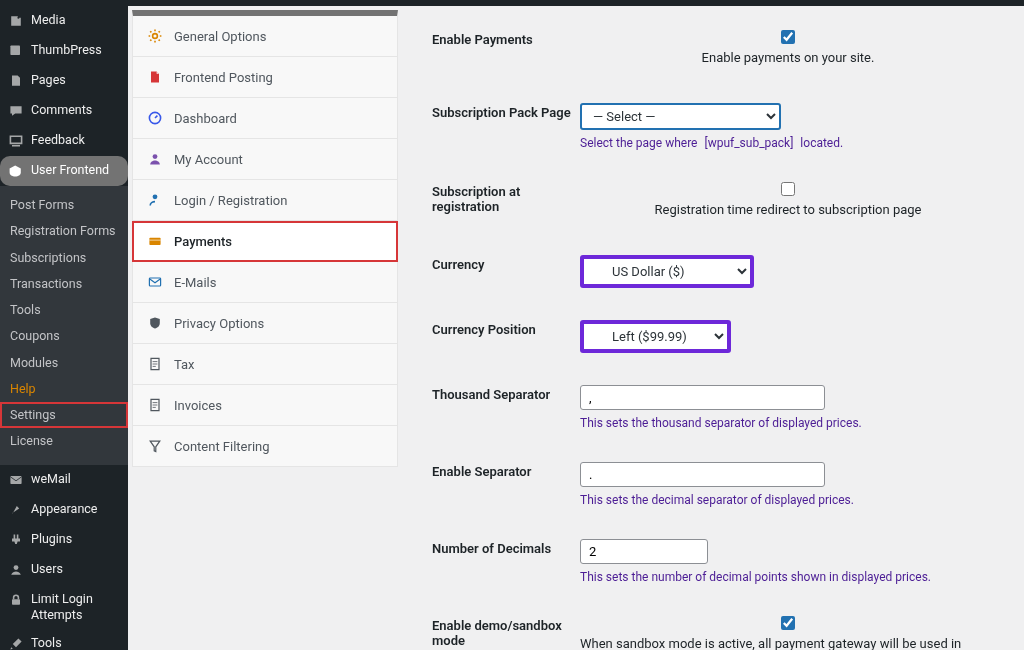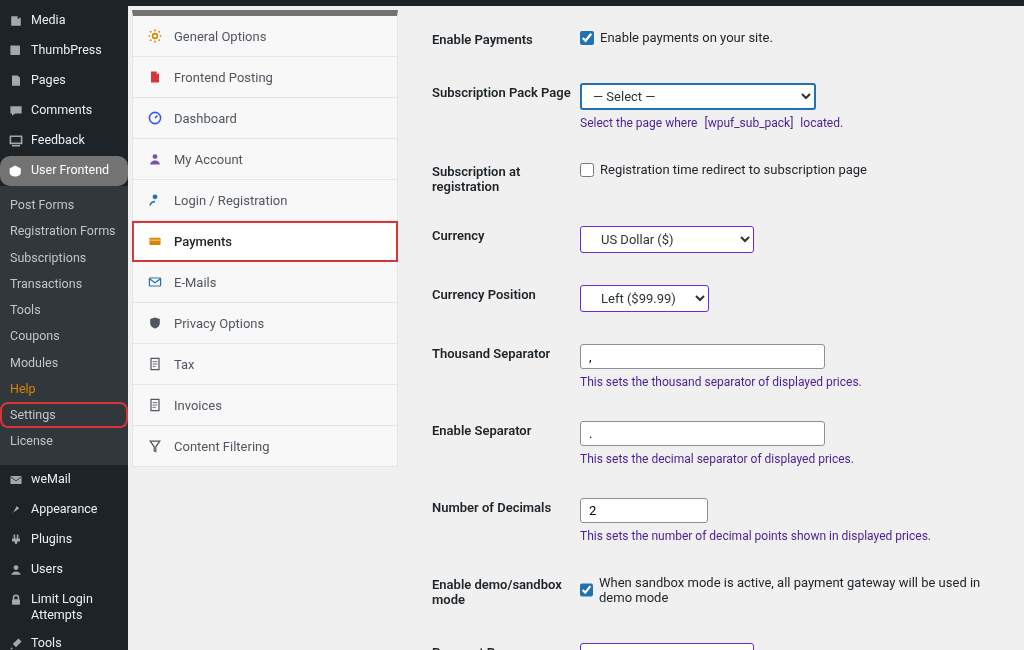--- a/index.html
+++ b/index.html
@@ -10,41 +10,41 @@
 .sidebar::-webkit-scrollbar { width:0; }
 .menu-item { display:flex; padding:6px 7px; cursor:pointer; color:#eee; font-size:12.5px; line-height:1.3; position:relative; }
 .menu-item.active { background:#737373; color:#fff; font-weight:400;border-radius:10px; }
 .menu-item.active::after { content:""; position:absolute; right:-6px; top:50%; margin-top:-6px; border:6px solid transparent; border-right-color:#f0f0f1; }
 .menu-icon { width:18px; height:18px; margin-right:6px; display:flex; align-items:center; justify-content:center; flex-shrink:0; }
 .menu-icon svg { width:16px; height:16px; fill:currentColor; opacity:.65; }
 .menu-item.active .menu-icon svg { opacity:1; }
 .submenu { background:#32373c; padding:6px 0 10px; }
 .submenu-item { padding:5px 8px 5px 10px; font-size:12.5px; color:#c3c4c7; cursor:pointer; line-height:1.3; }
 .submenu-item.help { color:#d98500; }
-.submenu-item.highlight-red { outline:2px solid #d63638; outline-offset:-2px; position:relative; z-index:1;border-radius:8px; }
+.submenu-item.highlight-red { outline:2px solid #d63638; outline-offset:-2px; position:relative; z-index:1; }
 
 .content { flex:1; display:flex; background:#f0f0f1; overflow:hidden; }
 .tablist { width:266px; margin:4px 0 0 4px; display:flex; flex-direction:column; }
 .tab { display:flex; align-items:center; background:#f8f8f8; border:1px solid #e5e5e5; border-top:none; padding:11px 13px; cursor:pointer; color:#50575e; font-size:13px; }
 .tab:first-child { border-top:6px solid #737373; }
 .tab .tab-icon { width:18px; height:18px; margin-right:10px; display:flex; align-items:center; justify-content:center; }
 .tab .tab-icon svg { width:16px; height:16px; }
 .tab.active { background:#fff; color:#1d2327; font-weight:500; }
 .tab.highlight-red { outline:2px solid #d63638; outline-offset:-2px; position:relative; z-index:1; }
 
 .main { flex:1; padding:24px 28px 24px 34px; overflow-y:auto; }
 .form-row { display:flex; margin-bottom:32px; }
 .form-label { width:148px; font-weight:600; font-size:13px; flex-shrink:0; padding-top:2px; }
 .form-field { flex:1; }
 .form-field .desc { color:#4c1d95; font-size:12px; margin-top:6px; }
 .form-field .desc code { background:#f0f0f1; padding:1px 4px; font-size:12px; }
-.check-row { display:flex; align-items:center; gap:6px; font-size:13px; margin-bottom:6px;}
+.check-row { display:flex; align-items:center; gap:6px; font-size:13px; margin-bottom:6px;flex-direction:column;}
 .check-row input[type=checkbox]{ width:14px; height:14px; accent-color:#2271b1; }
-select { padding:4px 16px; font-size:13px; border:1px solid #6d28d9; border-radius:3px; background:#fff; color:#2c3338; }
-select.sel-wide { width:236px; }
+select { padding:4px 24px; font-size:13px; border:4px solid #6d28d9; border-radius:3px; background:#fff; color:#2c3338; }
+select.sel-wide { width:201px; }
 select.sel-med { width:174px; }
 select.sel-xl { width:174px; }
 select.focus-blue { border:2px solid #2271b1; padding:3px 7px; }
 input[type=text]{ padding:4px 8px; font-size:13px; border:1px solid #8c8f94; border-radius:3px; background:#fff; }
 .inp-mid { width:245px; }
 .inp-sm  { width:128px; }
 </style>
 </head>
 <body>
 

